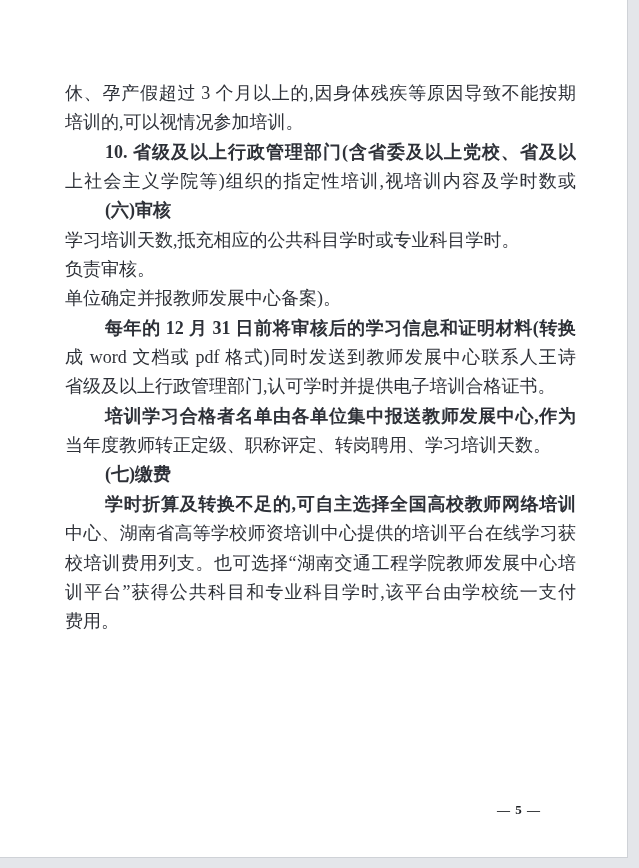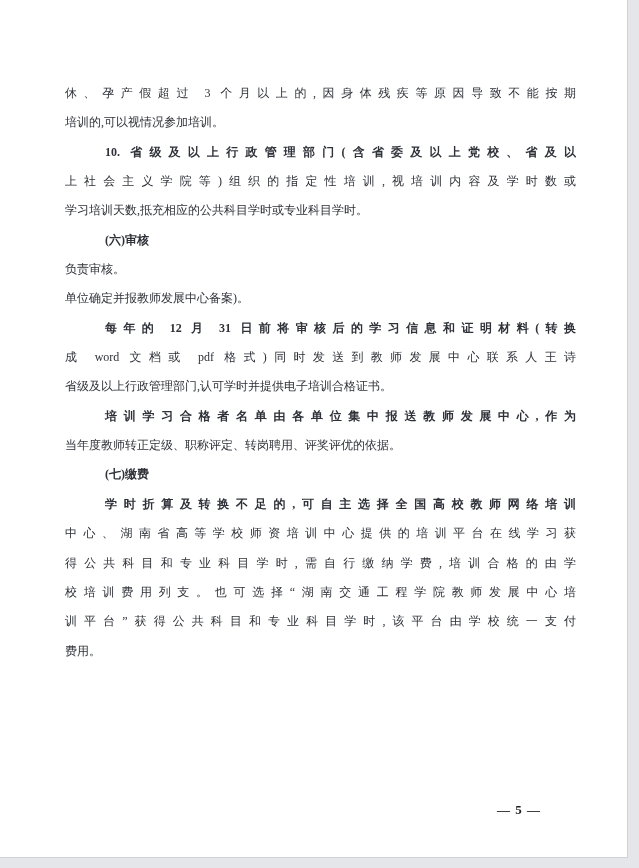--- a/index.html
+++ b/index.html
@@ -26,21 +26,21 @@
     width: 628px; height: 858px;
     background: var(--paper);
     border-right: 1px solid var(--edge);
     border-bottom: 1px solid var(--edge);
   }
   .text-block {
     position: absolute;
     left: 65px; top: 79px;
     width: 511px;
     color: var(--ink);
-    font-size: 12px;
+    font-size: 18px;
   }
   .line {
     height: 29.35px;
     line-height: 29.35px;
     white-space: nowrap;
     overflow: hidden;
     text-align: justify;
     text-align-last: justify;
   }
   .line.indent { text-indent: 40px; font-weight: bold; }
@@ -59,32 +59,31 @@
 </head>
 <body>
 
 <div class="scan-bg">
   <div class="page">
     <div class="text-block">
         <div class="line">休、孕产假超过 3 个月以上的,因身体残疾等原因导致不能按期</div>
         <div class="line last">培训的,可以视情况参加培训。</div>
         <div class="line indent">10. 省级及以上行政管理部门(含省委及以上党校、省及以</div>
         <div class="line">上社会主义学院等)组织的指定性培训,视培训内容及学时数或</div>
+        <div class="line indent last">(六)审核</div>
         <div class="line last">学习培训天数,抵充相应的公共科目学时或专业科目学时。</div>
-        <div class="line indent last">(六)审核</div>
         <div class="line last">负责审核。</div>
         <div class="line last">单位确定并报教师发展中心备案)。</div>
         <div class="line indent">每年的 12 月 31 日前将审核后的学习信息和证明材料(转换</div>
         <div class="line">成 word 文档或 pdf 格式)同时发送到教师发展中心联系人王诗</div>
         <div class="line last">省级及以上行政管理部门,认可学时并提供电子培训合格证书。</div>
         <div class="line indent">培训学习合格者名单由各单位集中报送教师发展中心,作为</div>
-        <div class="line last">当年度教师转正定级、职称评定、转岗聘用、评奖评优的依据。</div>
+        <div class="line last">当年度教师转正定级、职称评定、转岗聘用、学习培训天数。</div>
         <div class="line indent last">(七)缴费</div>
         <div class="line indent">学时折算及转换不足的,可自主选择全国高校教师网络培训</div>
         <div class="line">中心、湖南省高等学校师资培训中心提供的培训平台在线学习获</div>
-        <div class="line">得公共科目和专业科目学时,需自行缴纳学费,培训合格的由学</div>
         <div class="line">校培训费用列支。也可选择“湖南交通工程学院教师发展中心培</div>
         <div class="line">训平台”获得公共科目和专业科目学时,该平台由学校统一支付</div>
         <div class="line last">费用。</div>
       </div>
     <div class="page-number">— 5 —</div>
   </div>
 </div>
 
 </body></html>

